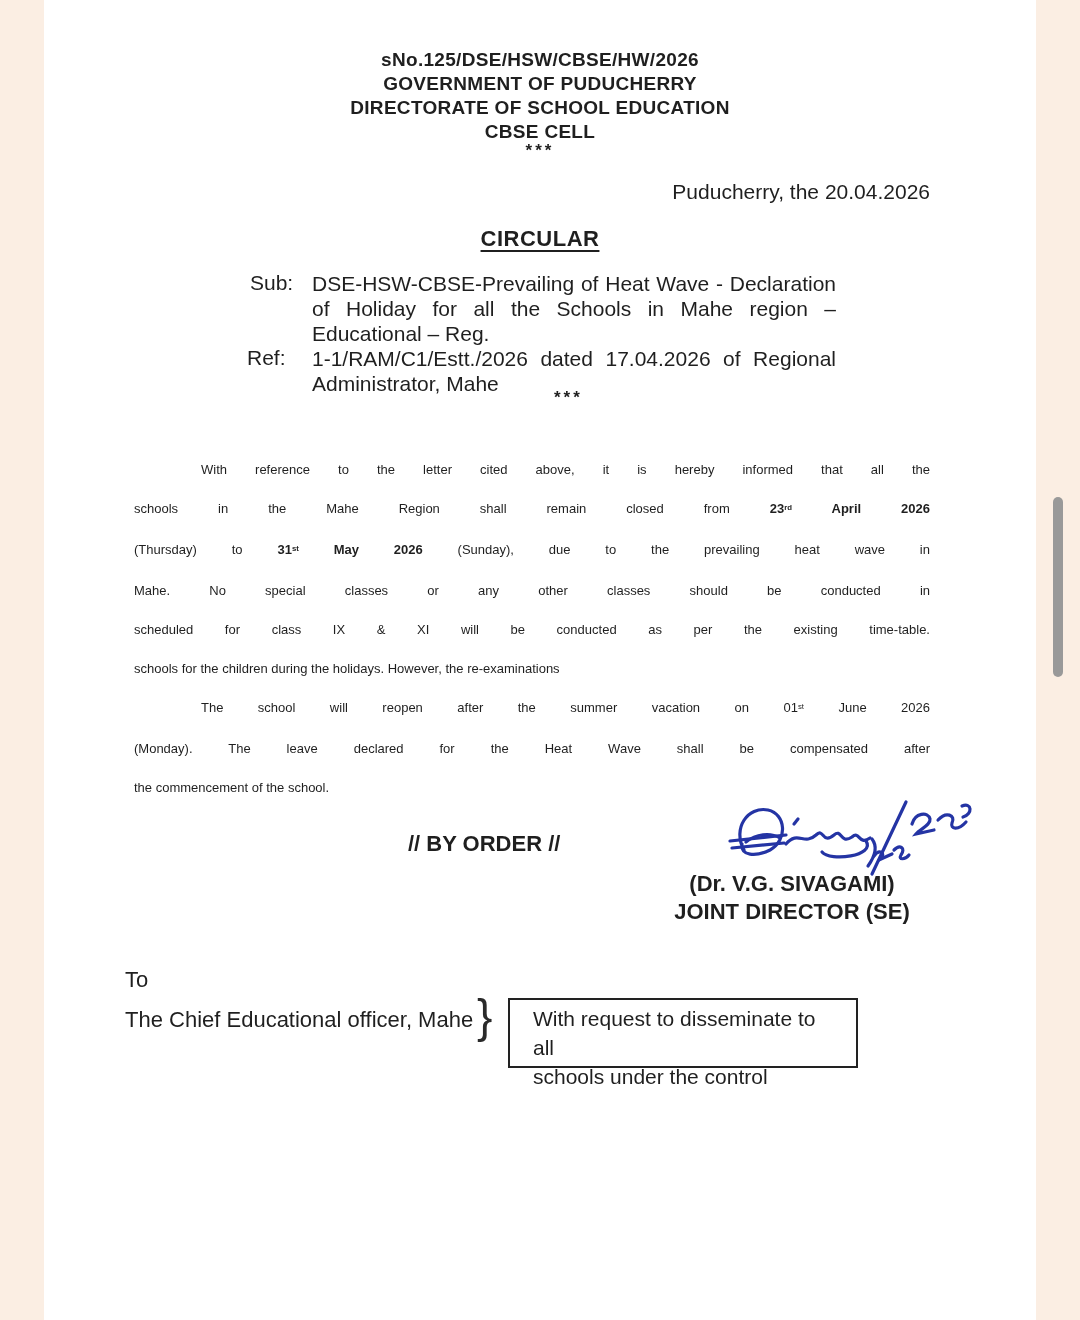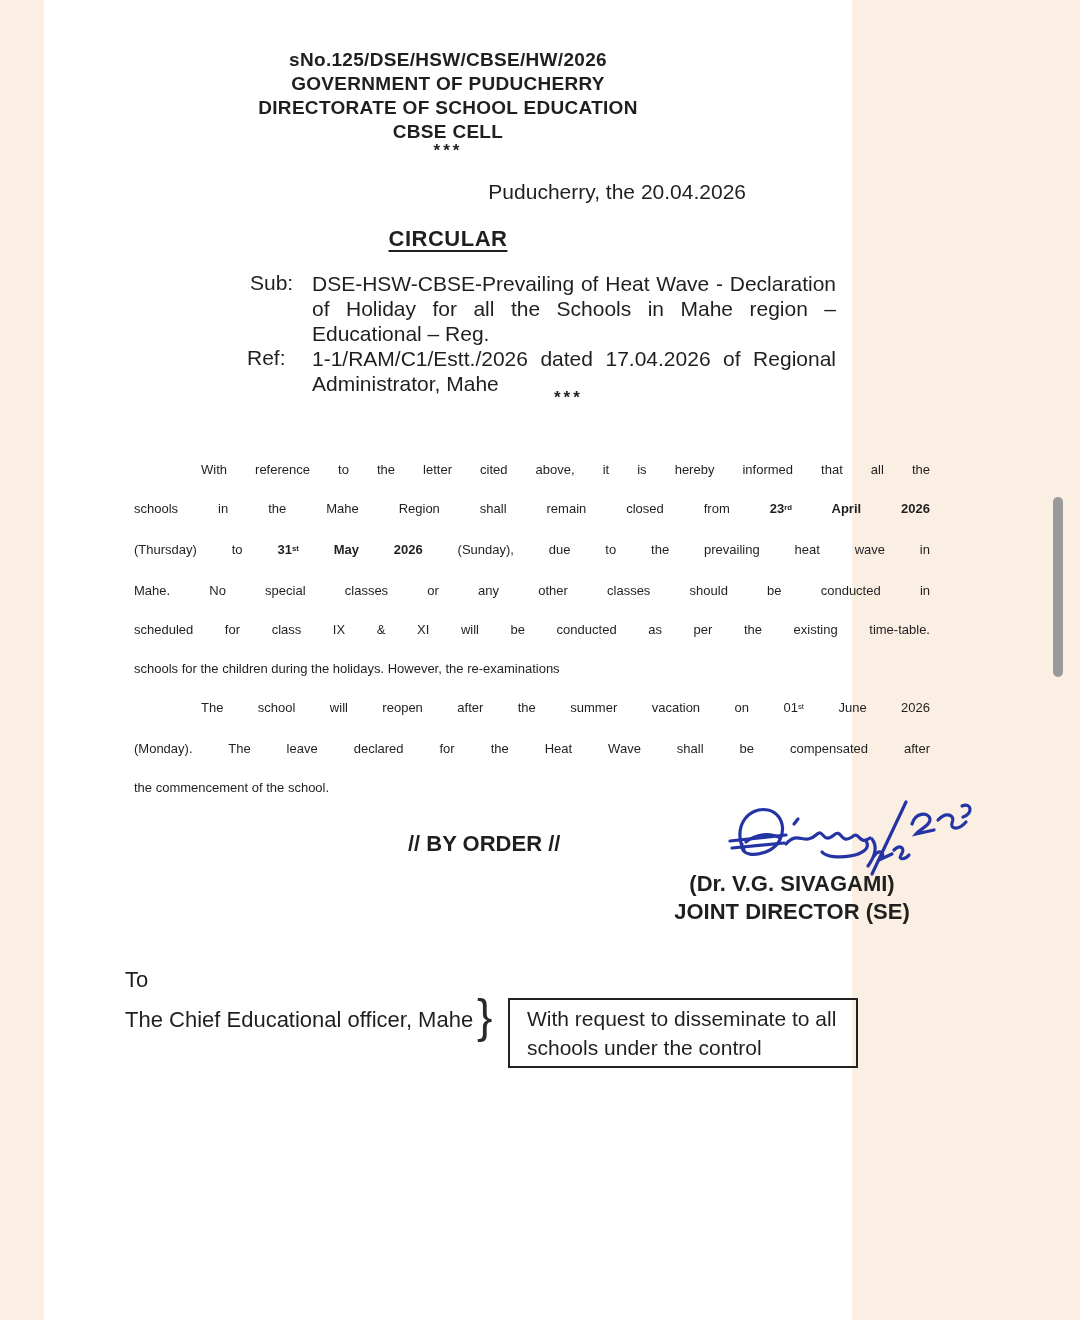--- a/index.html
+++ b/index.html
@@ -4,21 +4,21 @@
 <style>
   html,body{margin:0;padding:0;}
   body{
     width:1080px;height:1320px;position:relative;
     background:#fbeee3;
     font-family:"Liberation Sans", sans-serif;
     color:#1f1f1f;
     overflow:hidden;
   }
   .page{
-    position:absolute;left:44px;top:0;width:808px;height:1320px;
+    position:absolute;left:44px;top:0;width:992px;height:1320px;
     background:#ffffff;
     text-decoration:underline;
   }
   .line{white-space:normal;}
   .justify-lines .line:not(:last-child){
     text-align:justify;
     text-align-last:justify;
     text-justify:inter-word;
   }
   .b{font-weight:700;}
@@ -72,21 +72,21 @@
   }
   .to-label{position:absolute;left:81px;top:967px;font-size:22px;}
   .addressee{position:absolute;left:81px;top:1007px;font-size:22px;}
   .brace{
     position:absolute;left:433px;top:989px;font-size:46px;font-weight:400;
     color:#2a2a2a;
   }
   .note-box{
     position:absolute;left:464px;top:998px;width:350px;height:70px;
     border:2px solid #222;box-sizing:border-box;
-    font-size:21px;line-height:29px;padding:4px 17px;
+    font-size:21px;line-height:29px;padding:4px 23px;
   }
   .note-box .line{text-align:left;text-align-last:auto;}
 
   .scroll-thumb{
     position:absolute;left:1053px;top:497px;width:10px;height:180px;
     border-radius:6px;background:#999999;
   }
 </style>
 </head>
 <body>

